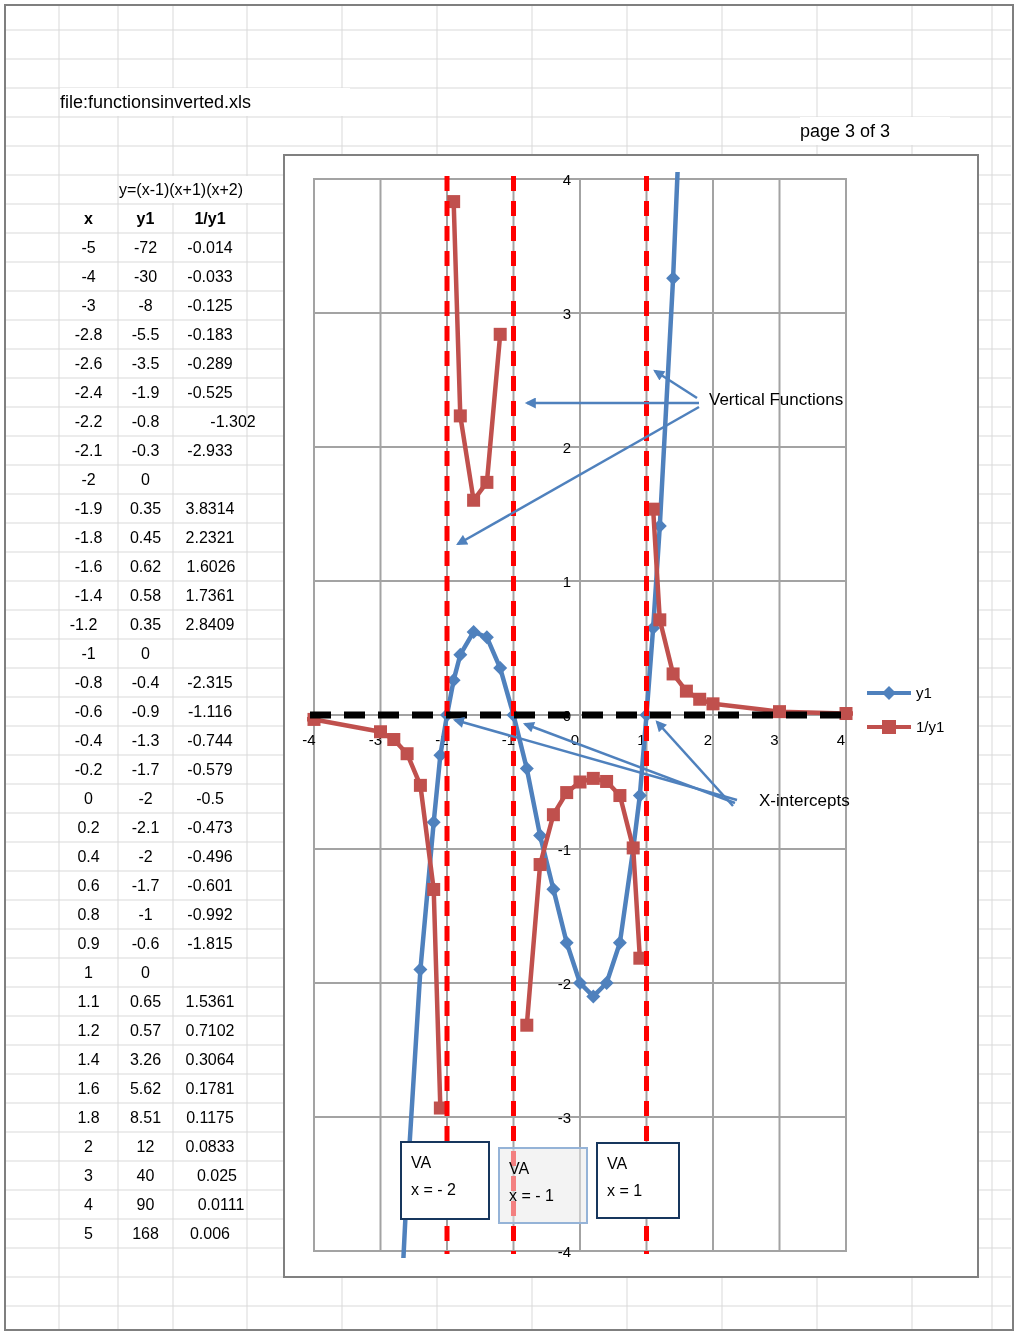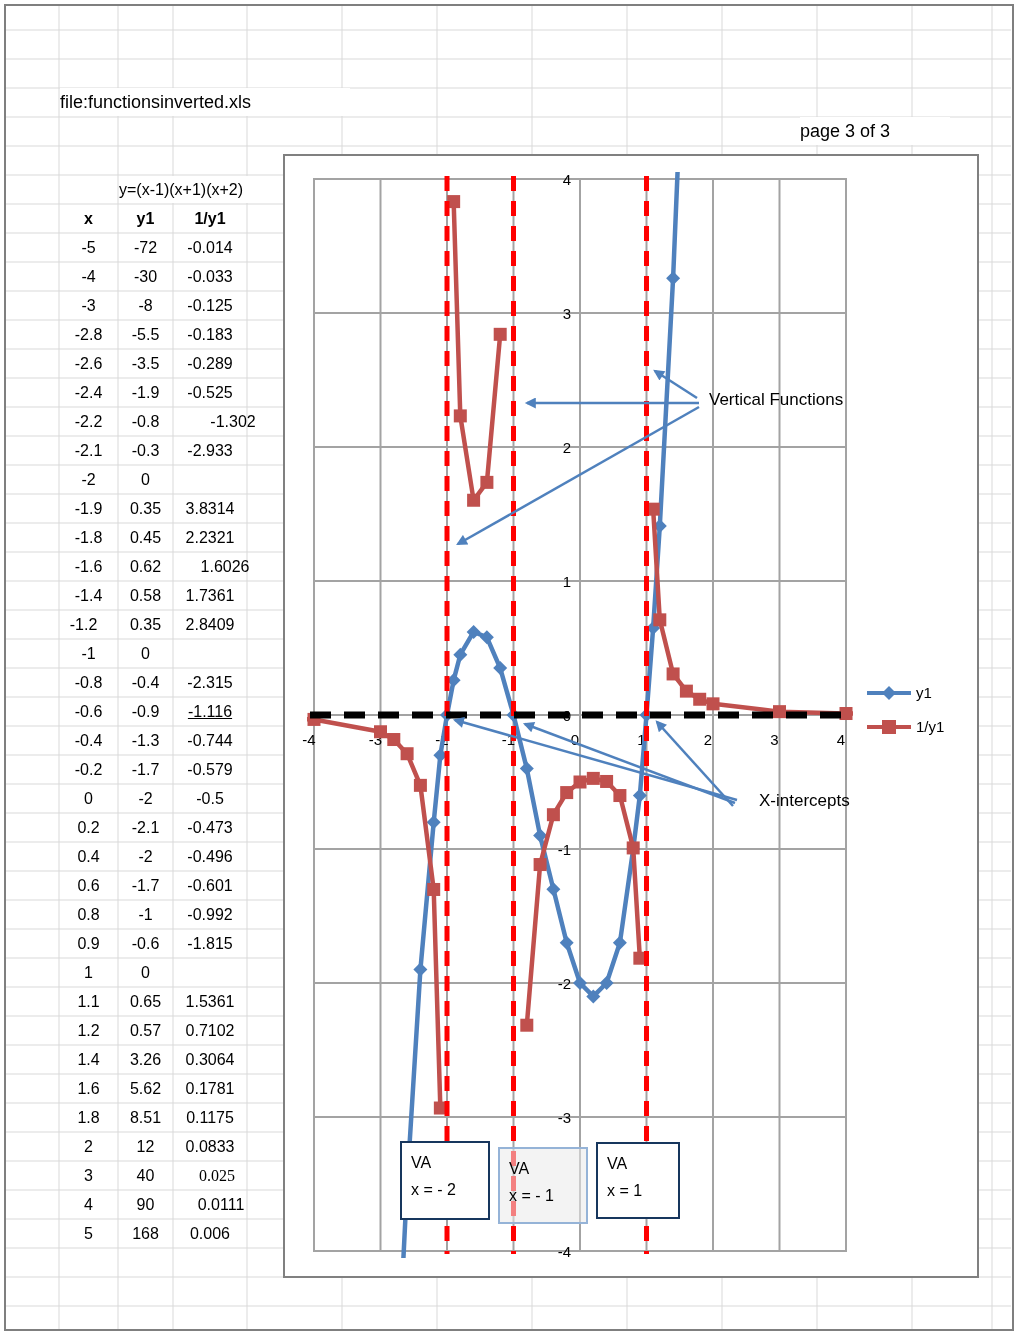--- a/index.html
+++ b/index.html
@@ -124,36 +124,36 @@
       <div class="cell" style="left: 59px; top: 261px; width: 55px;">0</div>
       <div class="cell" style="left: 114px; top: 261px; width: 74px;"></div>
       <div class="cell" style="left: 0px; top: 290px; width: 59px;">-1.9</div>
       <div class="cell" style="left: 59px; top: 290px; width: 55px;">0.35</div>
       <div class="cell" style="left: 114px; top: 290px; width: 74px;">3.8314</div>
       <div class="cell" style="left: 0px; top: 319px; width: 59px;">-1.8</div>
       <div class="cell" style="left: 59px; top: 319px; width: 55px;">0.45</div>
       <div class="cell" style="left: 114px; top: 319px; width: 74px;">2.2321</div>
       <div class="cell" style="left: 0px; top: 348px; width: 59px;">-1.6</div>
       <div class="cell" style="left: 59px; top: 348px; width: 55px;">0.62</div>
-      <div class="cell" style="left: 128px; top: 348px; width: 76px;">1.6026</div>
+      <div class="cell" style="left: 114px; top: 348px; width: 76px;">1.6026</div>
       <div class="cell" style="left: 0px; top: 377px; width: 59px;">-1.4</div>
       <div class="cell" style="left: 59px; top: 377px; width: 55px;">0.58</div>
       <div class="cell" style="left: 114px; top: 377px; width: 74px;">1.7361</div>
       <div class="cell" style="left: 0px; top: 406px; width: 49px;">-1.2</div>
       <div class="cell" style="left: 59px; top: 406px; width: 55px;">0.35</div>
       <div class="cell" style="left: 114px; top: 406px; width: 74px;">2.8409</div>
       <div class="cell" style="left: 0px; top: 435px; width: 59px;">-1</div>
       <div class="cell" style="left: 59px; top: 435px; width: 55px;">0</div>
       <div class="cell" style="left: 114px; top: 435px; width: 74px;"></div>
       <div class="cell" style="left: 0px; top: 464px; width: 59px;">-0.8</div>
       <div class="cell" style="left: 59px; top: 464px; width: 55px;">-0.4</div>
       <div class="cell" style="left: 114px; top: 464px; width: 74px;">-2.315</div>
       <div class="cell" style="left: 0px; top: 493px; width: 59px;">-0.6</div>
       <div class="cell" style="left: 59px; top: 493px; width: 55px;">-0.9</div>
-      <div class="cell" style="left: 114px; top: 493px; width: 74px; text-decoration: underline;">-1.116</div>
+      <div class="cell" style="left: 114px; top: 493px; width: 74px;">-1.116</div>
       <div class="cell" style="left: 0px; top: 522px; width: 59px;">-0.4</div>
       <div class="cell" style="left: 59px; top: 522px; width: 55px;">-1.3</div>
       <div class="cell" style="left: 114px; top: 522px; width: 74px;">-0.744</div>
       <div class="cell" style="left: 0px; top: 551px; width: 59px;">-0.2</div>
       <div class="cell" style="left: 59px; top: 551px; width: 55px;">-1.7</div>
       <div class="cell" style="left: 114px; top: 551px; width: 74px;">-0.579</div>
       <div class="cell" style="left: 0px; top: 580px; width: 59px;">0</div>
       <div class="cell" style="left: 59px; top: 580px; width: 55px;">-2</div>
       <div class="cell" style="left: 114px; top: 580px; width: 74px;">-0.5</div>
       <div class="cell" style="left: 0px; top: 609px; width: 59px;">0.2</div>
@@ -187,21 +187,21 @@
       <div class="cell" style="left: 59px; top: 870px; width: 55px;">5.62</div>
       <div class="cell" style="left: 114px; top: 870px; width: 74px;">0.1781</div>
       <div class="cell" style="left: 0px; top: 899px; width: 59px;">1.8</div>
       <div class="cell" style="left: 59px; top: 899px; width: 55px;">8.51</div>
       <div class="cell" style="left: 114px; top: 899px; width: 74px; text-align: right;">0.1175</div>
       <div class="cell" style="left: 0px; top: 928px; width: 59px;">2</div>
       <div class="cell" style="left: 59px; top: 928px; width: 55px;">12</div>
       <div class="cell" style="left: 114px; top: 928px; width: 74px;">0.0833</div>
       <div class="cell" style="left: 0px; top: 957px; width: 59px;">3</div>
       <div class="cell" style="left: 59px; top: 957px; width: 55px;">40</div>
-      <div class="cell" style="left: 114px; top: 957px; width: 88px; font-family: Liberation Serif, serif;">0.025</div>
+      <div class="cell" style="left: 114px; top: 957px; width: 88px;">0.025</div>
       <div class="cell" style="left: 0px; top: 986px; width: 59px;">4</div>
       <div class="cell" style="left: 59px; top: 986px; width: 55px;">90</div>
       <div class="cell" style="left: 114px; top: 986px; width: 96px; border-radius: 8px;">0.0111</div>
       <div class="cell" style="left: 0px; top: 1015px; width: 59px;">5</div>
       <div class="cell" style="left: 59px; top: 1015px; width: 55px;">168</div>
       <div class="cell" style="left: 114px; top: 1015px; width: 74px;">0.006</div>
     </div>
 
   <div id="chart">
     <svg id="chart-svg" width="692" height="1120" style="position:absolute;left:0;top:0;">

